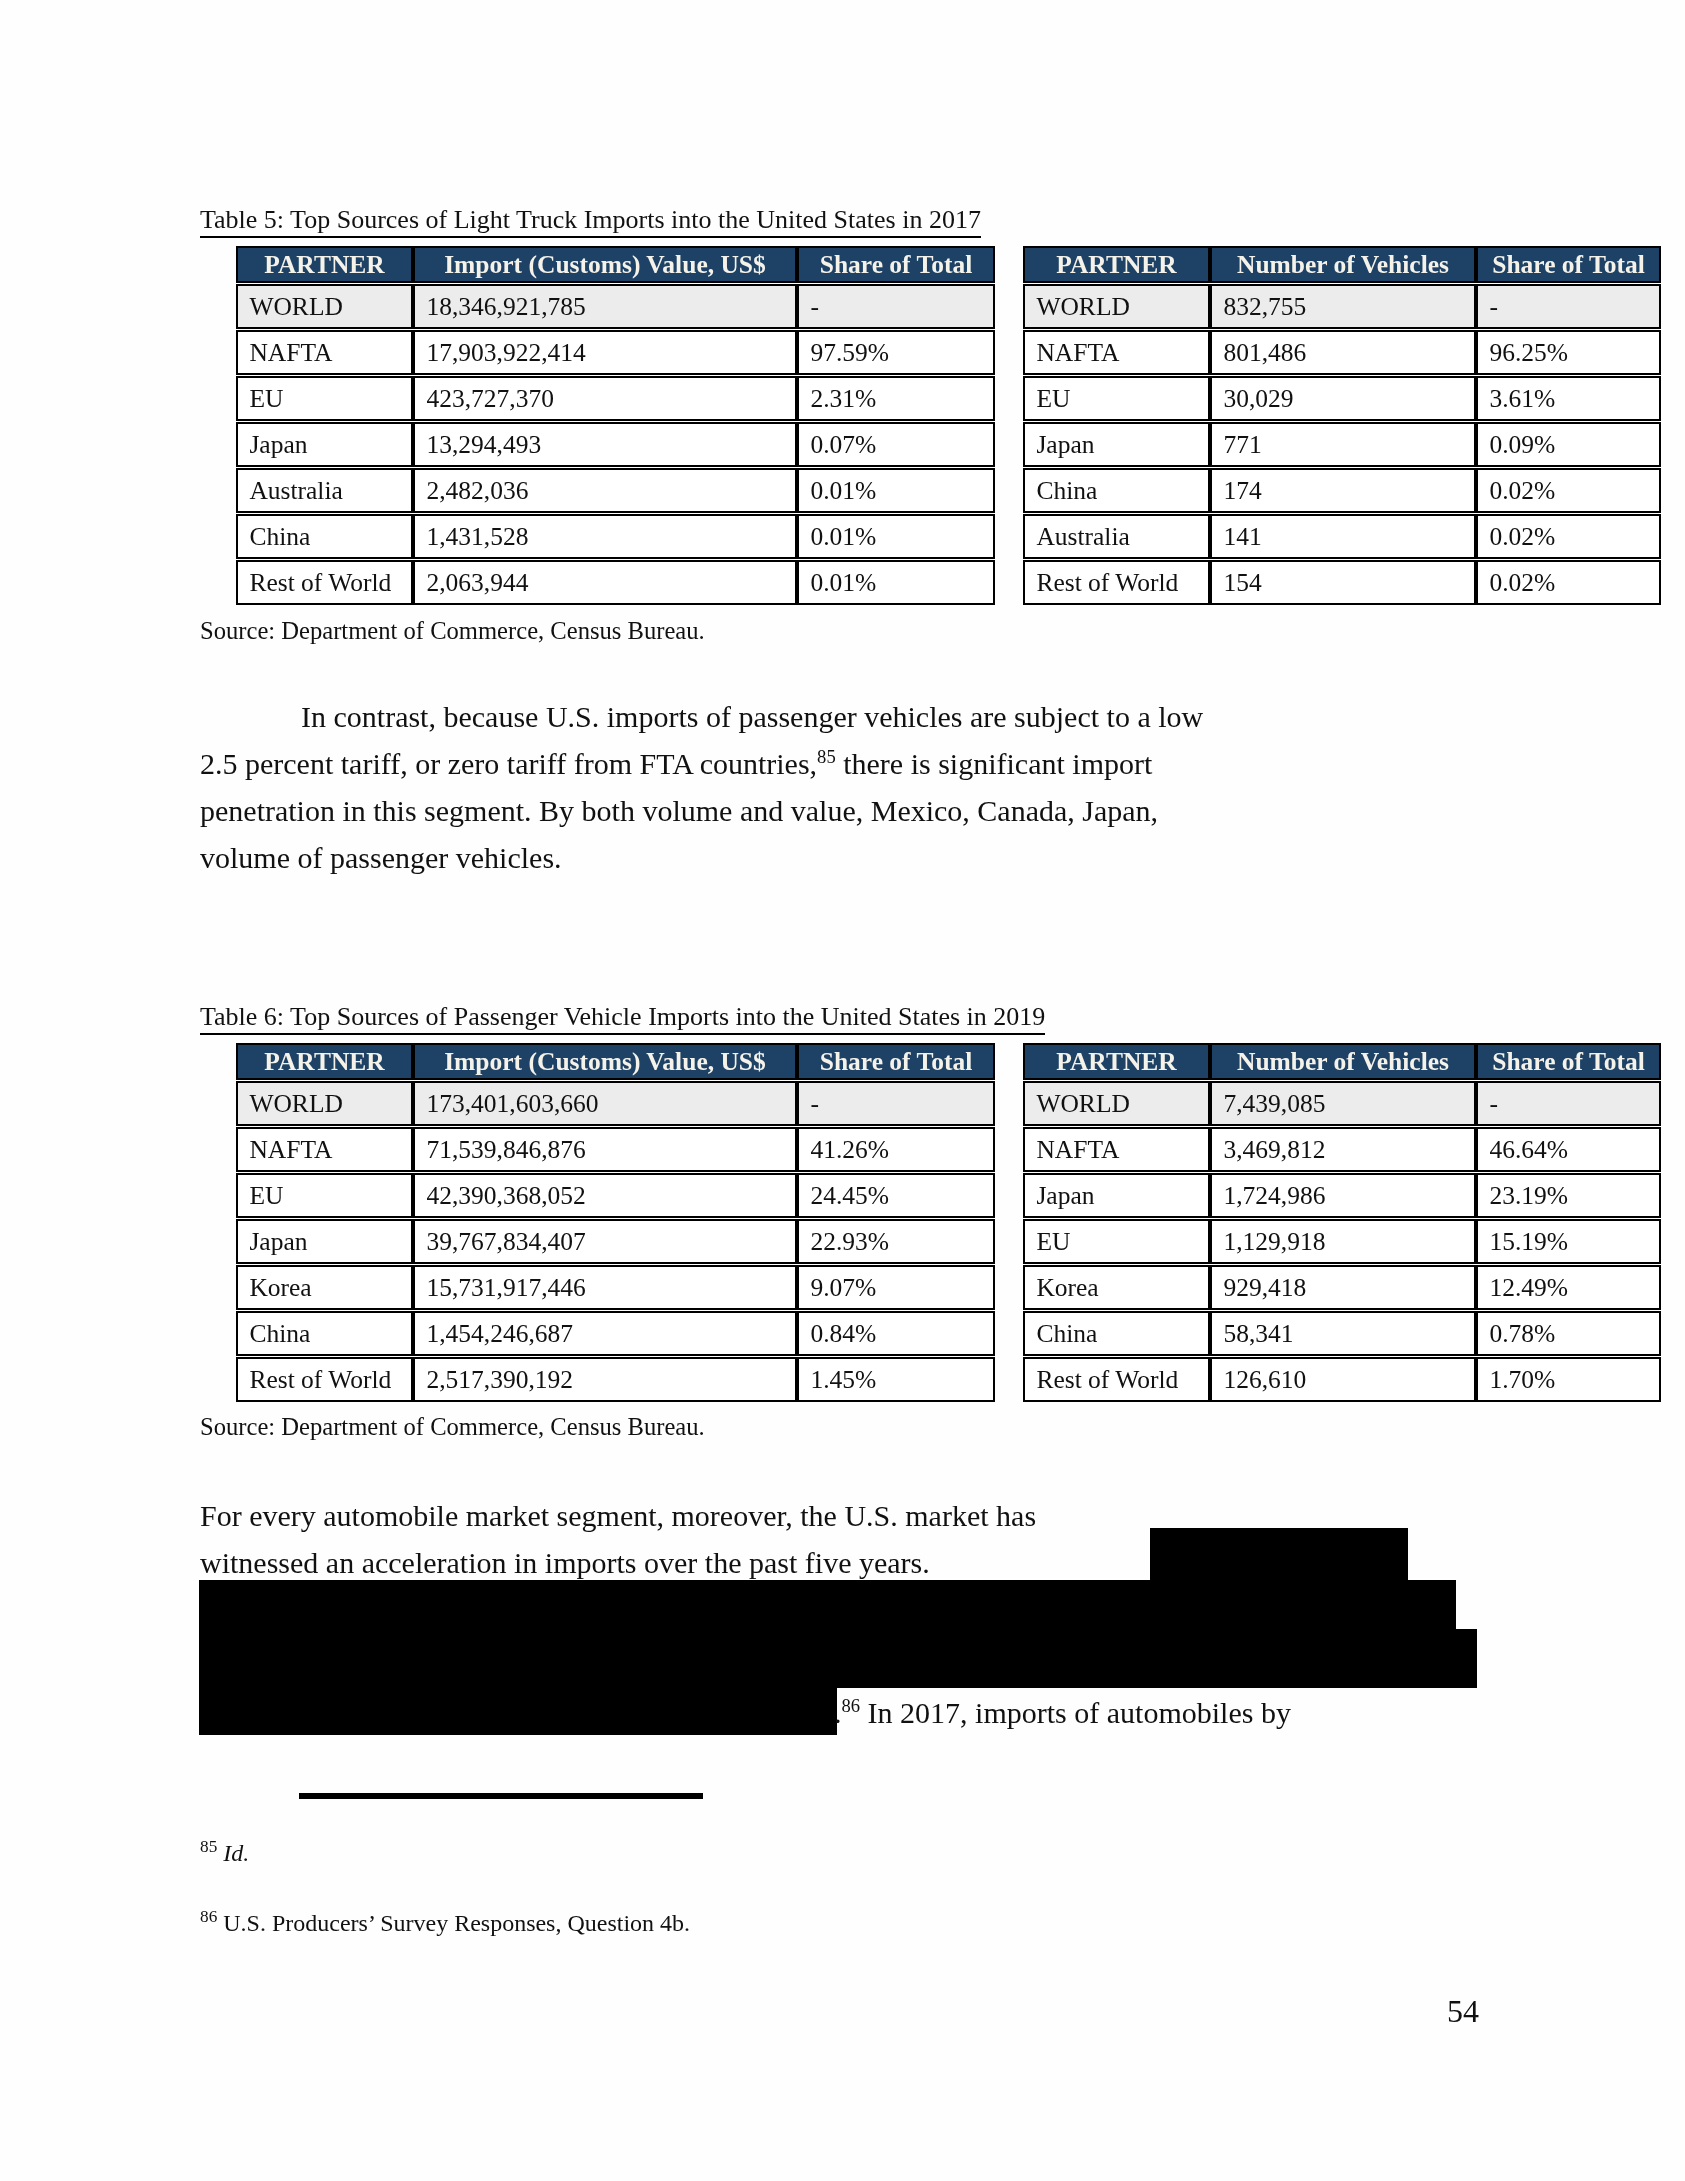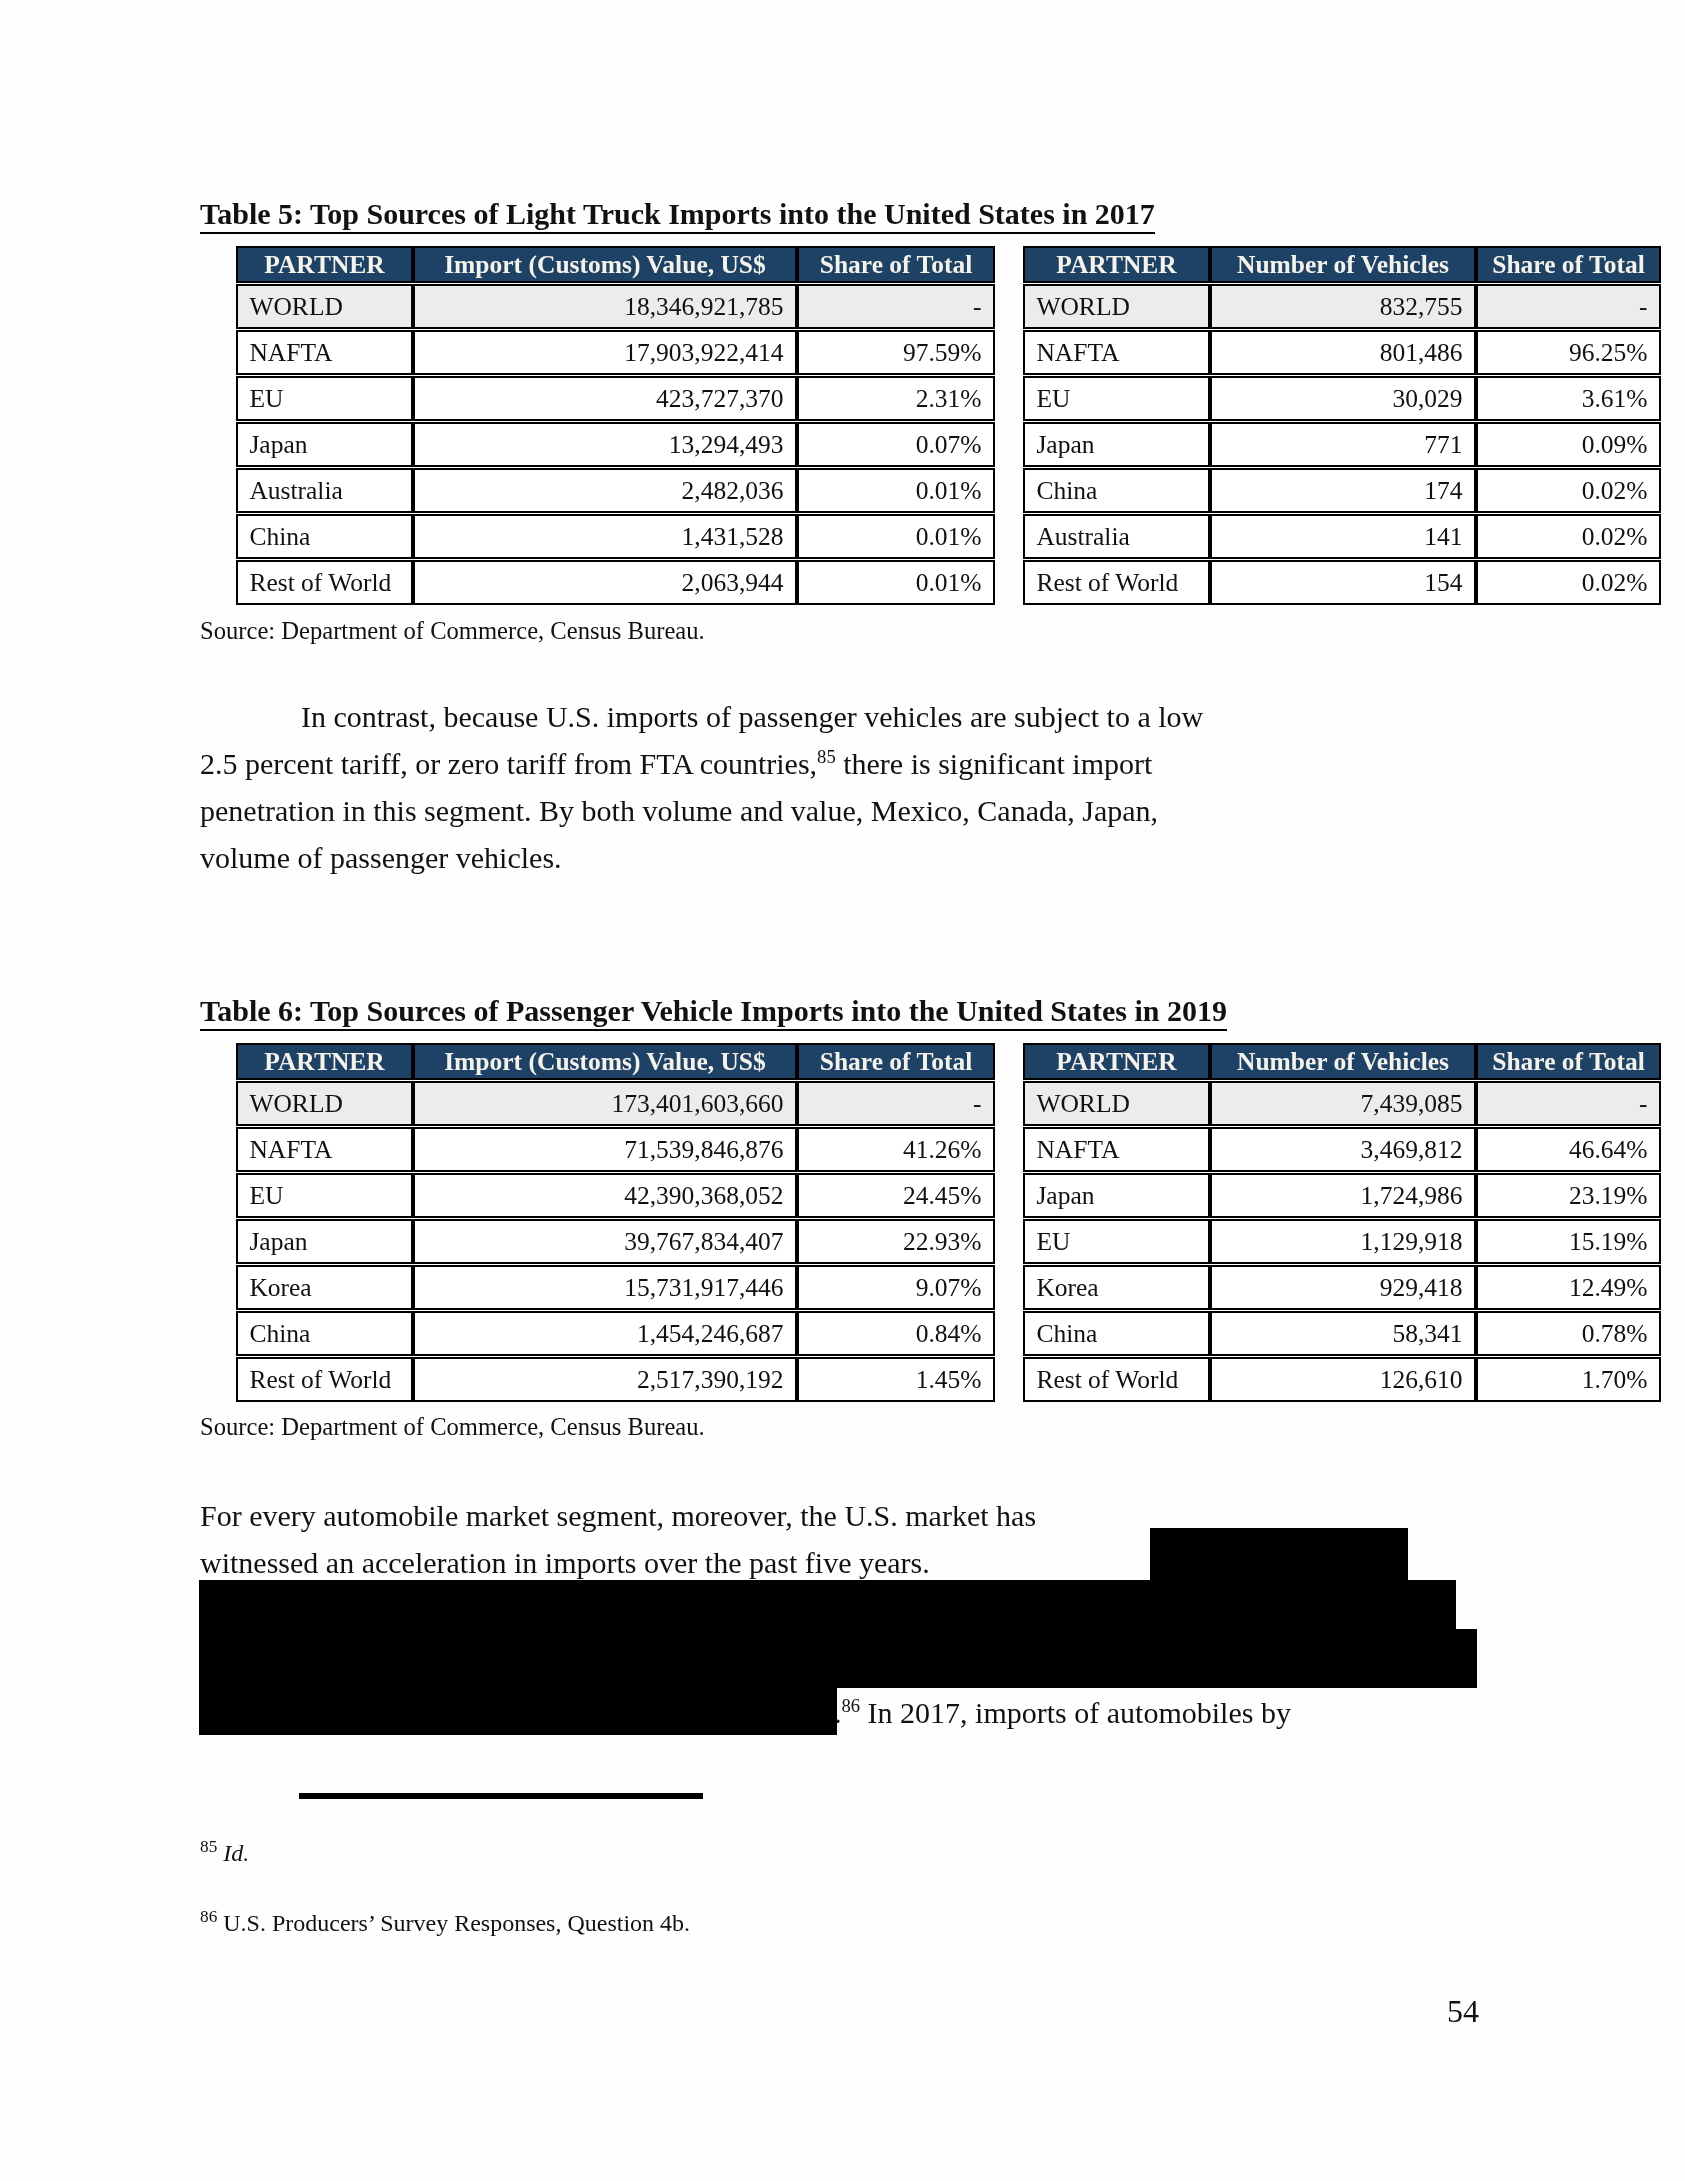--- a/index.html
+++ b/index.html
@@ -9,23 +9,24 @@
     height: 2181px;
     margin: 0 auto;
     background: #fefefe;
     font-family: "Liberation Serif", serif;
     color: #111;
     overflow: hidden;
   }
   .abs { position: absolute; }
 
   .tbl-title {
-    font-size: 30px;
-    font-weight: bold;
+    font-size: 26px;
+    font-weight: normal;
     white-space: nowrap;
+    margin-top: 8px;
   }
   .tbl-title .u {
     display: inline-block;
     border-bottom: 2.6px solid #000;
     padding-bottom: 0.9px;
   }
 
   table.tbl {
     border-collapse: separate;
     border-spacing: 0 1.8px;
@@ -42,21 +43,21 @@
   table.tbl th {
     background: var(--header-bg, #1e4266);
     color: var(--header-text, #f5f2ea);
     font-weight: bold;
     text-align: center;
     height: 33px;
     padding: 0 3.5px;
   }
   table.tbl td { height: 41px; background: #fff; }
   table.tbl td:first-child { text-align: left; }
-  table.tbl td:not(:first-child) { text-align: right; }
+  table.tbl td:not(:first-child) { }
   table.tbl tbody tr:first-child td { background: var(--row-alt, #ececec); }
 
   .source-line { font-size: 24.6px; white-space: nowrap; }
 
   .body-par { font-size: 30px; line-height: 47px; white-space: nowrap; }
   .body-par .indent { padding-left: 101px; }
   .sup { vertical-align: super; font-size: 0.62em; line-height: 0; }
 
   .redaction { position: absolute; background: #000; }
 

